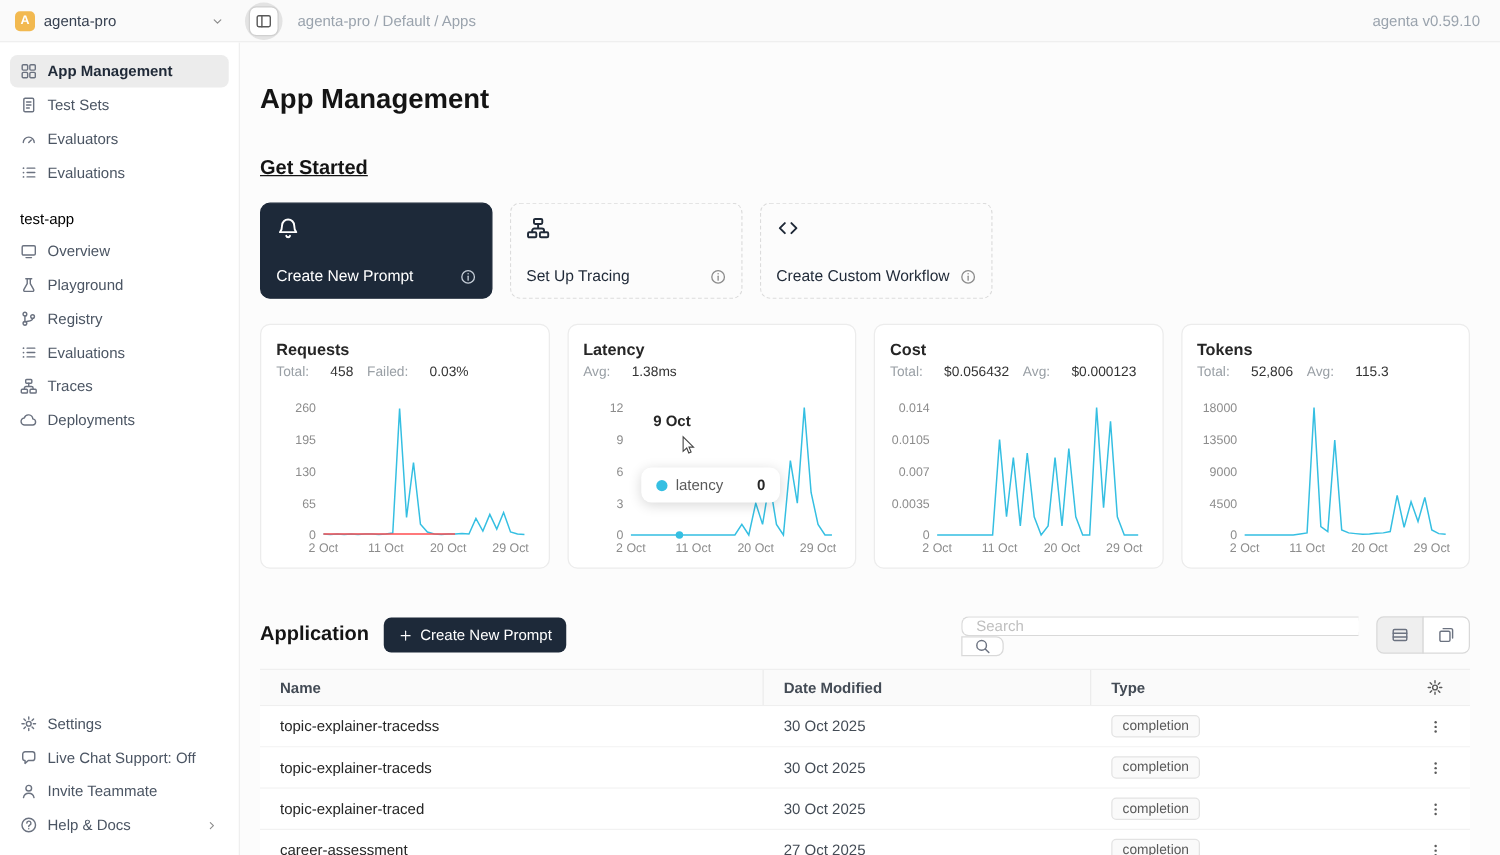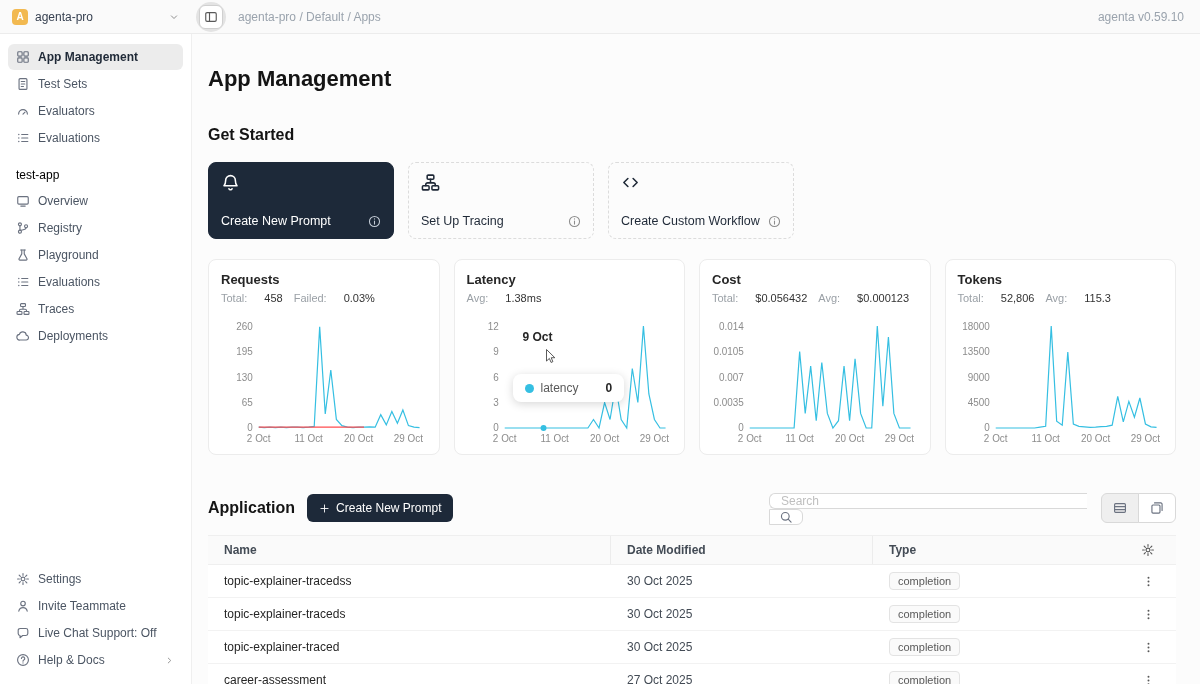--- a/index.html
+++ b/index.html
@@ -25,21 +25,21 @@
   .sidebar { width:192px; flex:none; background:#fff; border-right:1px solid #efefef; padding:10px 8px 10px; display:flex; flex-direction:column; }
   .side-item { display:flex; align-items:center; gap:8px; height:26px; padding:0 8px; border-radius:6px; color:#4b5563; cursor:pointer; margin-bottom:1px; font-size:12px; }
   .side-item .icon { width:14px; height:14px; }
   .side-item.active { background:#ececec; color:#1f2937; font-weight:600; }
   .side-item .trail { margin-left:auto; width:11px; height:11px; color:#8c8c8c; }
   .side-section-label { color:#000000; padding:16px 8px 6px; font-size:12px; }
   .sidebar-footer { margin-top:auto; }
 
   .main { flex:1; background:#fcfcfc; padding:18px 24px 0 16px; overflow:hidden; }
   .page-title { font-size:22px; font-weight:700; color:#141414; margin-top:14px; }
-  .section-title { font-size:16px; font-weight:600; color:#141414; margin-top:34px; }
+  .section-title { font-size:16px; font-weight:600; color:#141414; margin-top:34px;text-decoration:underline; }
 
   
   .gs-row { display:flex; gap:14px; margin-top:18px; }
   .gs-card { width:186px; height:77px; border-radius:8px; padding:10px 12px; display:flex; flex-direction:column; justify-content:space-between; border:1px dashed #dcdcdc; color:#1f2937; cursor:pointer; background:transparent; }
   .gs-card.primary { background:var(--brand-dark); border:1px solid var(--brand-dark); color:#fff; }
   .gs-card .big-icon { width:19px; height:19px; color:inherit; }
   .gs-bottom { display:flex; align-items:center; justify-content:space-between; font-weight:500; font-size:12.5px; }
   .gs-bottom .info { width:13px; height:13px; color:#8c8c8c; cursor:pointer; }
   .gs-card.primary .info { color:#c4ccd6; }
 
@@ -173,36 +173,36 @@
             <svg viewBox="0 0 16 16" fill="none" stroke="currentColor" stroke-width="1.3" stroke-linecap="round" stroke-linejoin="round">
               <rect x="2" y="3" width="12" height="8.5" rx="1.2"></rect>
               <line x1="5.5" y1="13.8" x2="10.5" y2="13.8"></line>
             </svg>
           </span>
           <span class="side-label">Overview</span>
         </div>
         <div class="side-item">
           <span class="icon">
             <svg viewBox="0 0 16 16" fill="none" stroke="currentColor" stroke-width="1.3" stroke-linecap="round" stroke-linejoin="round">
+              <path d="M6.6 2.3v4.4l-3.1 5.5a1.1 1.1 0 0 0 1 1.6h7a1.1 1.1 0 0 0 1-1.6L9.4 6.7V2.3"></path>
+              <line x1="5.3" y1="2.3" x2="10.7" y2="2.3"></line>
+            </svg>
+          </span>
+          <span class="side-label">Playground</span>
+        </div>
+        <div class="side-item">
+          <span class="icon">
+            <svg viewBox="0 0 16 16" fill="none" stroke="currentColor" stroke-width="1.3" stroke-linecap="round" stroke-linejoin="round">
               <circle cx="4.5" cy="3.8" r="1.7"></circle>
               <circle cx="4.5" cy="12.2" r="1.7"></circle>
               <circle cx="11.5" cy="6" r="1.7"></circle>
               <path d="M4.5 5.5v5M11.5 7.7c0 2.6-4.5 2.2-7 3.2"></path>
             </svg>
           </span>
           <span class="side-label">Registry</span>
-        </div>
-        <div class="side-item">
-          <span class="icon">
-            <svg viewBox="0 0 16 16" fill="none" stroke="currentColor" stroke-width="1.3" stroke-linecap="round" stroke-linejoin="round">
-              <path d="M6.6 2.3v4.4l-3.1 5.5a1.1 1.1 0 0 0 1 1.6h7a1.1 1.1 0 0 0 1-1.6L9.4 6.7V2.3"></path>
-              <line x1="5.3" y1="2.3" x2="10.7" y2="2.3"></line>
-            </svg>
-          </span>
-          <span class="side-label">Playground</span>
         </div>
         <div class="side-item">
           <span class="icon">
             <svg viewBox="0 0 16 16" fill="none" stroke="currentColor" stroke-width="1.3" stroke-linecap="round" stroke-linejoin="round">
               <line x1="6.5" y1="4" x2="13.5" y2="4"></line>
               <line x1="6.5" y1="8" x2="13.5" y2="8"></line>
               <line x1="6.5" y1="12" x2="13.5" y2="12"></line>
               <circle cx="3.2" cy="4" r="0.8" fill="currentColor" stroke="none"></circle>
               <circle cx="3.2" cy="8" r="0.8" fill="currentColor" stroke="none"></circle>
               <circle cx="3.2" cy="12" r="0.8" fill="currentColor" stroke="none"></circle>
@@ -236,33 +236,33 @@
             <svg viewBox="0 0 16 16" fill="none" stroke="currentColor" stroke-width="1.3" stroke-linecap="round" stroke-linejoin="round">
               <circle cx="8" cy="8" r="2.2"></circle>
               <path d="M8 1.8v2M8 12.2v2M1.8 8h2M12.2 8h2M3.6 3.6l1.4 1.4M11 11l1.4 1.4M12.4 3.6L11 5M5 11l-1.4 1.4"></path>
             </svg>
           </span>
           <span class="side-label">Settings</span>
         </div>
         <div class="side-item">
           <span class="icon">
             <svg viewBox="0 0 16 16" fill="none" stroke="currentColor" stroke-width="1.3" stroke-linecap="round" stroke-linejoin="round">
+              <path d="M2.5 5a2.2 2.2 0 0 1 2.2-2.2h6.6A2.2 2.2 0 0 1 13.5 5v3.6a2.2 2.2 0 0 1-2.2 2.2H7.6l-3 2.6v-2.6h-.1a2.2 2.2 0 0 1-2-2.2z"></path>
+            </svg>
+          </span>
+          <span class="side-label">Live Chat Support: Off</span>
+        </div>
+        <div class="side-item">
+          <span class="icon">
+            <svg viewBox="0 0 16 16" fill="none" stroke="currentColor" stroke-width="1.3" stroke-linecap="round" stroke-linejoin="round">
               <circle cx="8" cy="5.2" r="2.6"></circle>
               <path d="M3.2 13.8a4.9 4.9 0 0 1 9.6 0"></path>
             </svg>
           </span>
           <span class="side-label">Invite Teammate</span>
-        </div>
-        <div class="side-item">
-          <span class="icon">
-            <svg viewBox="0 0 16 16" fill="none" stroke="currentColor" stroke-width="1.3" stroke-linecap="round" stroke-linejoin="round">
-              <path d="M2.5 5a2.2 2.2 0 0 1 2.2-2.2h6.6A2.2 2.2 0 0 1 13.5 5v3.6a2.2 2.2 0 0 1-2.2 2.2H7.6l-3 2.6v-2.6h-.1a2.2 2.2 0 0 1-2-2.2z"></path>
-            </svg>
-          </span>
-          <span class="side-label">Live Chat Support: Off</span>
         </div>
         <div class="side-item">
           <span class="icon">
             <svg viewBox="0 0 16 16" fill="none" stroke="currentColor" stroke-width="1.3" stroke-linecap="round" stroke-linejoin="round">
               <circle cx="8" cy="8" r="6.2"></circle>
               <path d="M6.2 6.3a1.9 1.9 0 1 1 2.7 1.8c-.6.3-.9.7-.9 1.3"></path>
               <circle cx="8" cy="11.4" r="0.7" fill="currentColor" stroke="none"></circle>
             </svg>
           </span>
           <span class="side-label">Help &amp; Docs</span>

